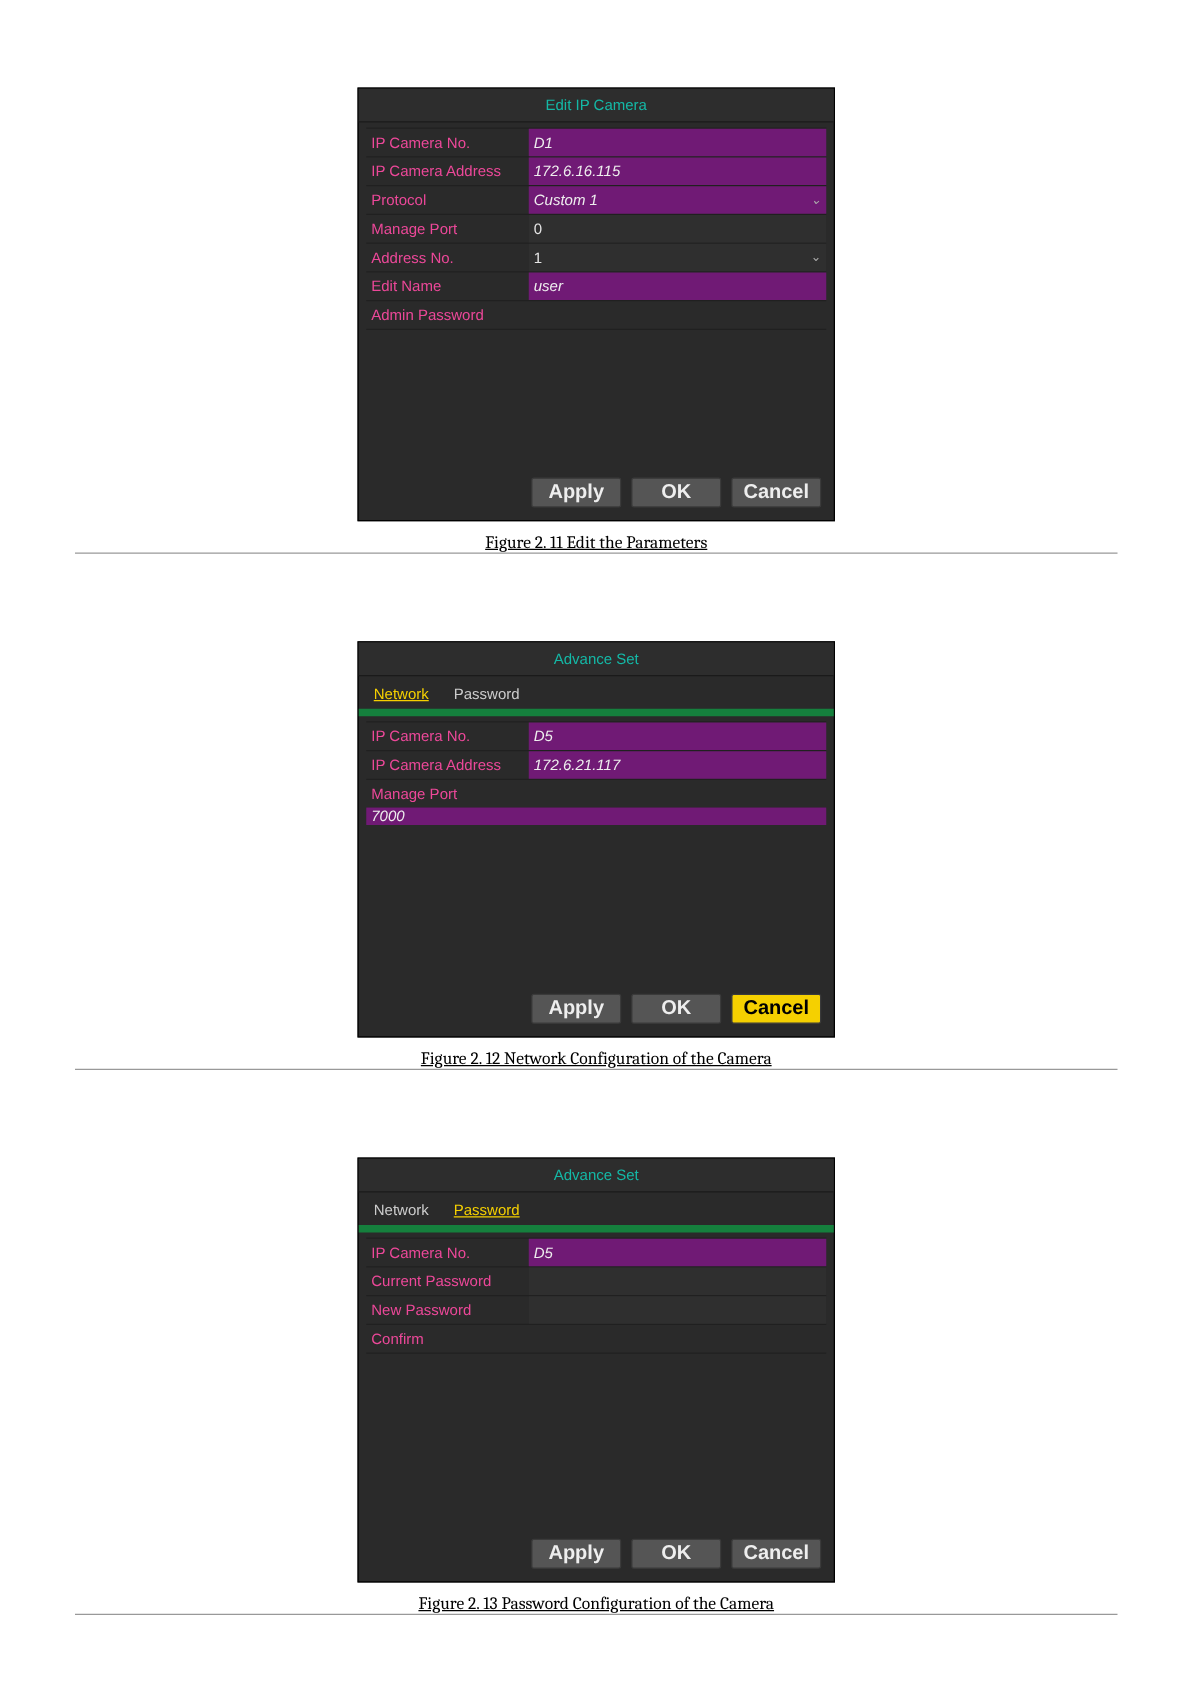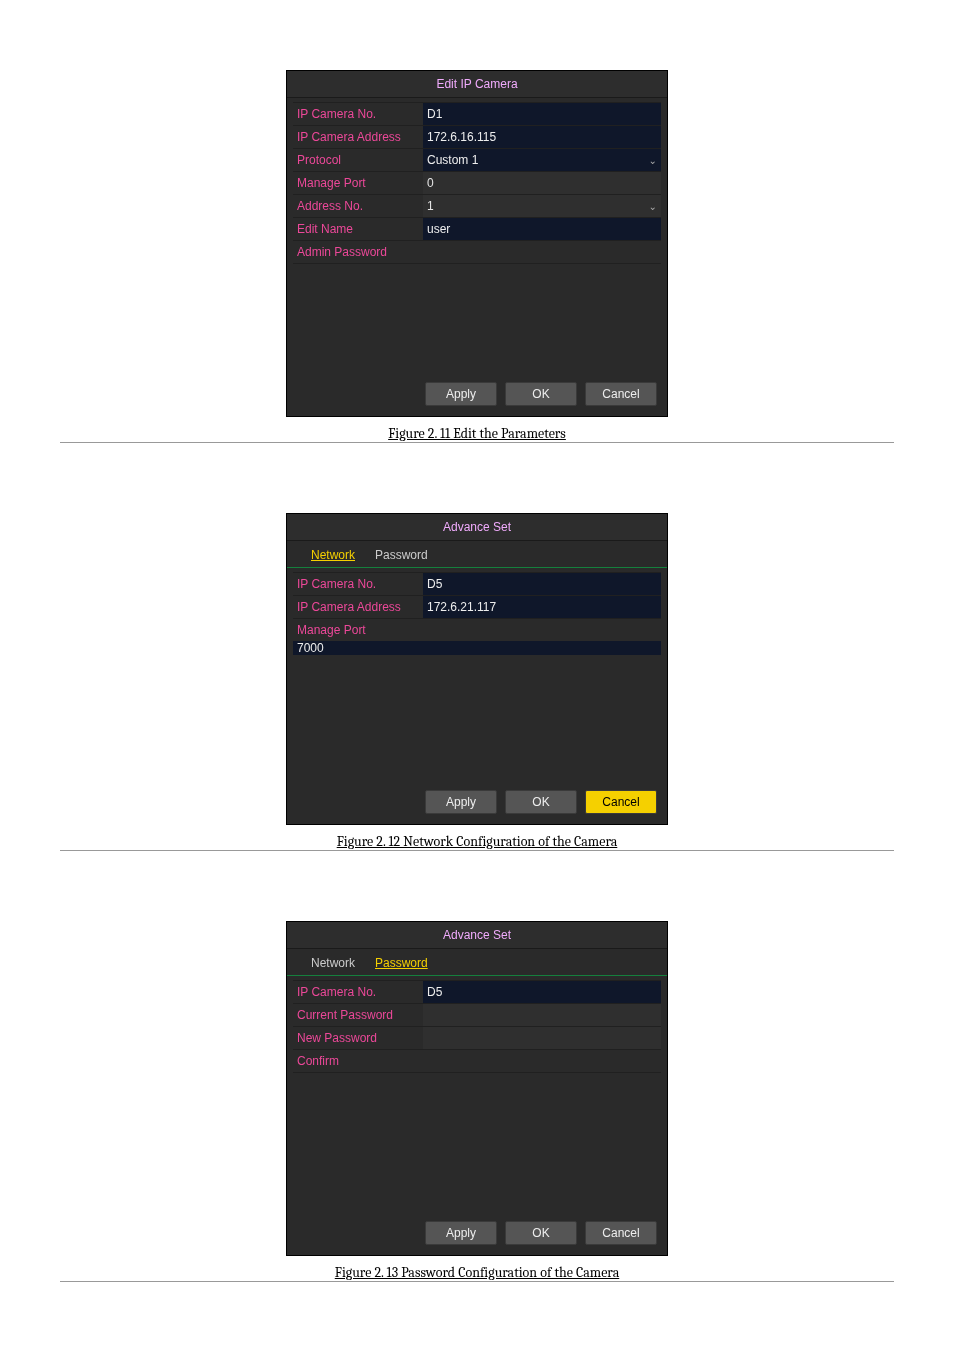--- a/index.html
+++ b/index.html
@@ -23,30 +23,30 @@
     width: 380px;
     background: #2a2a2a;
     text-align: left;
     font-size: 12px;
     color: #d9d9d9;
     border: 1px solid #000;
   }
   .dialog-title {
     text-align: center;
     padding: 6px 0;
-    color: #f0abfc;
+    color: #14b8a6;
     font-weight: normal;
     background: #2d2d2d;
     border-bottom: 1px solid #1a1a1a;
   }
   .tabbar {
     display: flex;
-    border-bottom: 1px solid #15803d;
+    border-bottom: 6px solid #15803d;
     padding-top: 2px;
-    padding-left: 16px;
+    padding-left: 4px;
   }
   .tab {
     padding: 5px 12px 5px 8px;
     color: #ccc;
     cursor: default;
   }
   .tab.active {
     color: #f5d000;
     text-decoration: underline;
   }
@@ -68,22 +68,23 @@
   }
   .form-value {
     flex: 1;
     display: flex;
     align-items: center;
     padding: 0 4px;
     background: #2f2f2f;
     color: #e5e5e5;
   }
   .form-value.input-like {
-    background: #0f172a;
+    background: #701a75;
     color: #eee;
+    font-style: italic;
   }
   .form-value.hasdrop {
     position: relative;
     padding-right: 4px;
   }
   .form-value.hasdrop .chev {
     position: absolute;
     right: 4px;
     top: 50%;
     transform: translateY(-50%);
@@ -102,21 +103,22 @@
   }
   .btn {
     min-width: 70px;
     height: 22px;
     line-height: 22px;
     text-align: center;
     background: #555;
     color: #eee;
     border: 1px solid #3a3a3a;
     border-radius: 2px;
-    font-size: 12px;
+    font-size: 16px;
+    font-weight: bold;
   }
   .btn.highlight {
     background: #f5d000;
     color: #000;
   }
   .caption {
     font-family: Cambria, "Times New Roman", serif;
     font-size: 14px;
     margin-top: 8px;
     text-decoration: underline;

